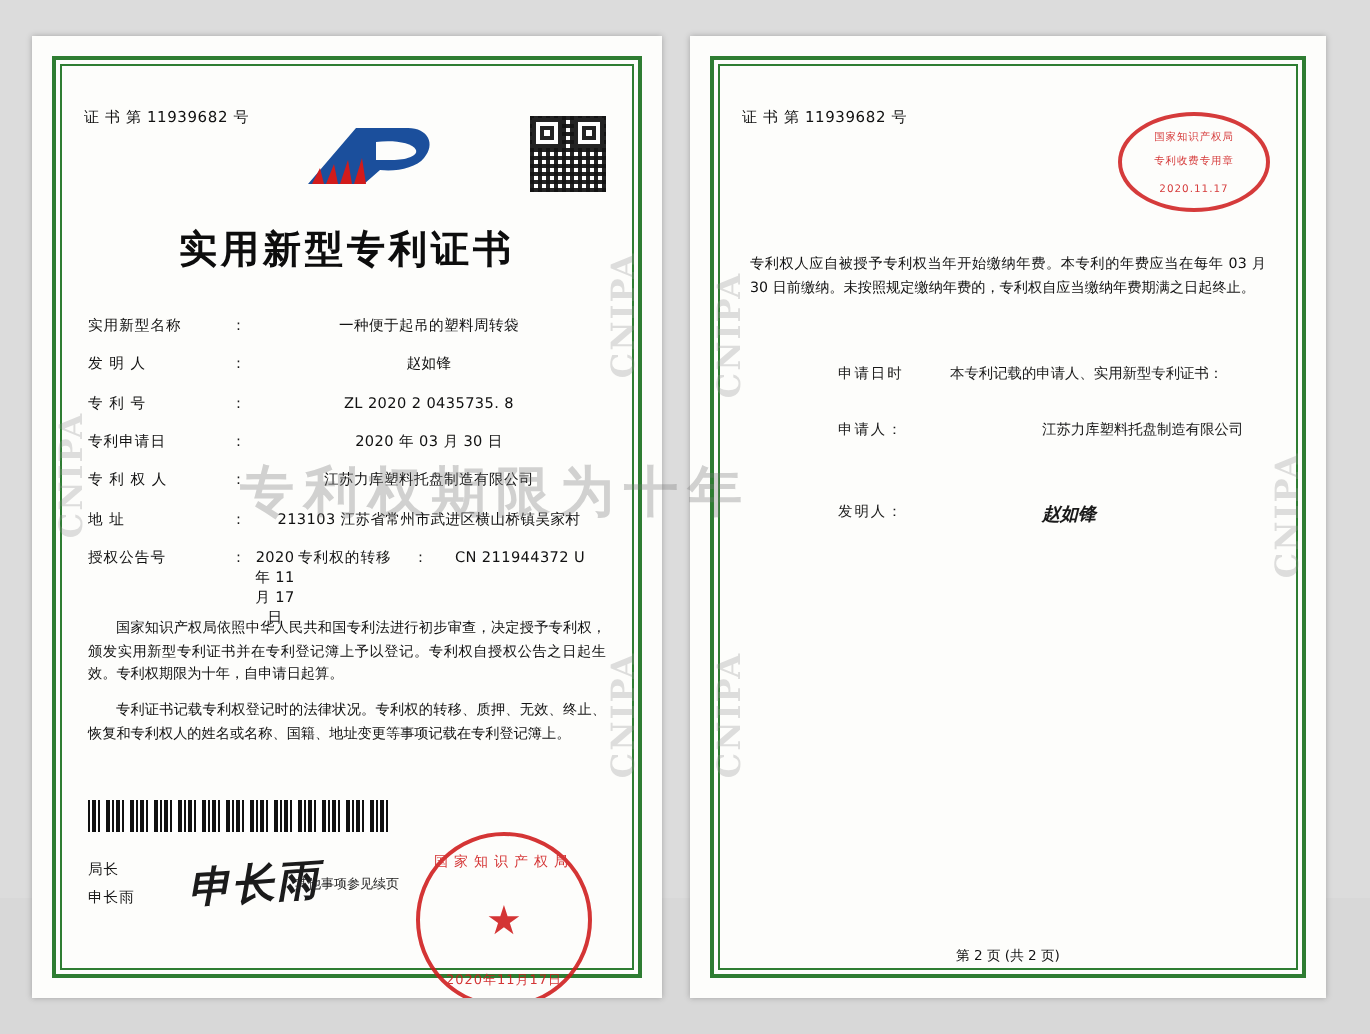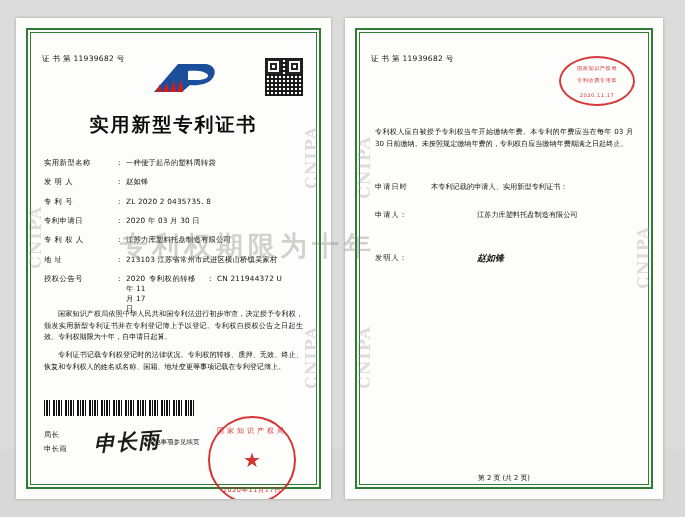--- a/index.html
+++ b/index.html
@@ -119,20 +119,21 @@
     color: #111;
   }
   .field-colon {
     width: 8px;
     flex: 0 0 8px;
   }
   .field-value {
     flex: 1 1 auto;
     color: #111;
     letter-spacing: 0.2px;
+    text-align: center;
   }
 
   .paragraphs {
     position: absolute;
     left: 6px;
     right: 6px;
     top: 268px;
     font-size: 7.1px;
     line-height: 1.65;
     text-align: justify;
@@ -253,22 +254,23 @@
   .right-block {
     position: absolute;
     left: 8px;
     right: 8px;
     top: 140px;
     font-size: 7.2px;
     line-height: 2.0;
   }
   .right-row {
     display: flex;
-    align-items: center;
+    align-items: flex-start;
     margin-bottom: 14px;
+    margin-left: 44px;
   }
   .right-label {
     width: 56px;
     flex: 0 0 56px;
     letter-spacing: 1px;
   }
   .right-value {
     flex: 1 1 auto;
     padding-left: 46px;
   }

